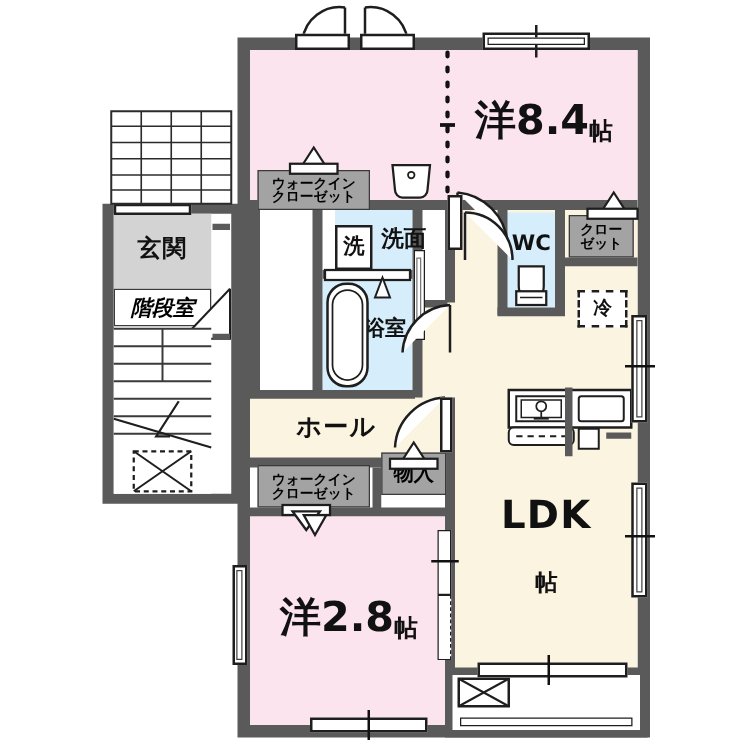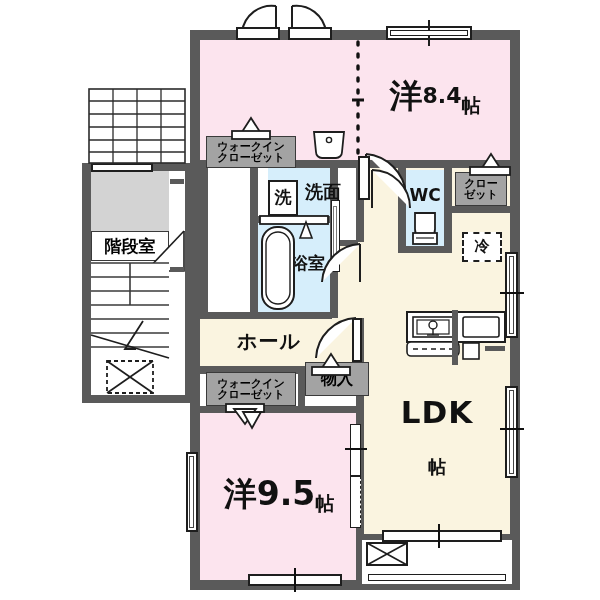--- a/index.html
+++ b/index.html
@@ -31,22 +31,23 @@
 </head>
 <body>
 
 <div id="plan">
 
   <div class="abs" style="left:82px;top:163px;width:112px;height:240px;">
     <div class="abs wall" style="left:0;top:0;width:112px;height:240px;"></div>
     <div class="abs c-white" style="left:9px;top:8px;width:94px;height:224px;"></div>
 
     <div class="abs c-grey" style="left:9px;top:8px;width:78px;height:60px;"></div>
-
-    <div class="abs plate plate-white" style="left:9px;top:68px;width:78px;height:30px;">
+    <div class="lbl jp" style="left:9px;top:22px;width:78px;height:30px;font-size:19px;letter-spacing:1px;">玄関</div>
+
+    <div class="abs plate plate-white" style="left:9px;top:68px;width:78px;height:30px;font-style:italic;">
       <span class="jp" style="font-size:17px;">階段室</span>
     </div>
 
     <svg class="abs" style="left:9px;top:-63px;width:78px;height:72px;" viewBox="0 0 78 72">
       <path d="M6 70 A 60 60 0 0 1 52 12" fill="#ffffff" stroke="#1e1e1e" stroke-width="2"></path>
       <line x1="6" y1="70" x2="6" y2="12" stroke="#1e1e1e" stroke-width="2"></line>
     </svg>
     <div class="abs fixture" style="left:9px;top:0px;width:62px;height:9px;"></div>
 
     <svg class="abs" style="left:6px;top:-75px;width:98px;height:76px;" viewBox="0 0 98 76">
@@ -120,25 +121,25 @@
   <div class="abs wall" style="left:330px;top:164px;width:8px;height:154px;"></div>
   <div class="abs wall" style="left:258px;top:216px;width:72px;height:7px;"></div>
   <div class="abs wall" style="left:398px;top:166px;width:8px;height:86px;"></div>
   <div class="abs wall" style="left:444px;top:166px;width:8px;height:86px;"></div>
   <div class="abs wall" style="left:398px;top:246px;width:54px;height:7px;"></div>
   <div class="abs wall" style="left:298px;top:374px;width:7px;height:34px;"></div>
   <div class="abs wall" style="left:452px;top:206px;width:58px;height:7px;"></div>
   <div class="abs wall" style="left:332px;top:240px;width:26px;height:6px;"></div>
 
   <div class="lbl jp" style="left:360px;top:72px;width:150px;height:48px;font-size:0;">
-    <span style="font-size:33px;">洋</span><span style="font-size:22px;">8.4</span><span style="font-size:19px;align-self:flex-end;padding-bottom:4px;">帖</span>
+    <span style="font-size:33px;">洋</span><span style="font-size:33px;">8.4</span><span style="font-size:19px;align-self:flex-end;padding-bottom:4px;">帖</span>
   </div>
 
   <div class="lbl jp" style="left:200px;top:470px;width:158px;height:48px;font-size:0;">
-    <span style="font-size:33px;">洋</span><span style="font-size:33px;">9.5</span><span style="font-size:19px;align-self:flex-end;padding-bottom:4px;">帖</span>
+    <span style="font-size:33px;">洋</span><span style="font-size:33px;">2.8</span><span style="font-size:19px;align-self:flex-end;padding-bottom:4px;">帖</span>
   </div>
 
   <div class="lbl jp" style="left:382px;top:390px;width:110px;height:44px;font-size:31px;letter-spacing:1px;">LDK</div>
   <div class="lbl jp" style="left:378px;top:440px;width:118px;height:40px;font-size:0;">
     <span style="font-size:18px;align-self:flex-end;padding-bottom:3px;">帖</span>
   </div>
 
   <div class="lbl jp" style="left:214px;top:324px;width:110px;height:34px;font-size:20px;letter-spacing:1px;">ホール</div>
 
   <div class="lbl jp" style="left:282px;top:250px;width:52px;height:28px;font-size:17px;">浴室</div>
@@ -163,21 +164,21 @@
     </div>
   </div>
 
   <div class="abs plate plate-violet" style="left:455px;top:172px;width:52px;height:34px;">
     <div style="display:flex;flex-direction:column;align-items:center;line-height:1.02;">
       <span class="jp" style="font-size:11px;">クロー</span>
       <span class="jp" style="font-size:11px;">ゼット</span>
     </div>
   </div>
 
-  <div class="abs plate plate-violet" style="left:305px;top:362px;width:64px;height:34px;">
+  <div class="abs plate plate-violet" style="left:305px;top:362px;width:52px;height:34px;">
     <span class="jp" style="font-size:16px;">物入</span>
   </div>
 
   <div class="abs fixture" style="left:268px;top:180px;width:30px;height:36px;">
     <div class="lbl jp" style="left:0;top:0;width:100%;height:100%;font-size:17px;">洗</div>
   </div>
 
   <div class="abs" style="left:462px;top:232px;width:40px;height:30px;border:2px dashed #1e1e1e;background:#ffffff;">
     <div class="lbl jp" style="left:0;top:0;width:100%;height:100%;font-size:15px;">冷</div>
   </div>

